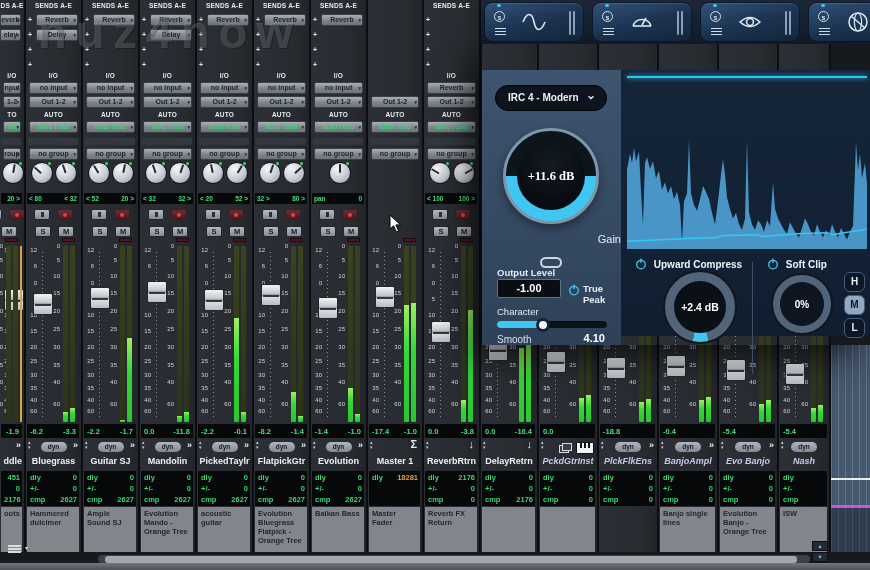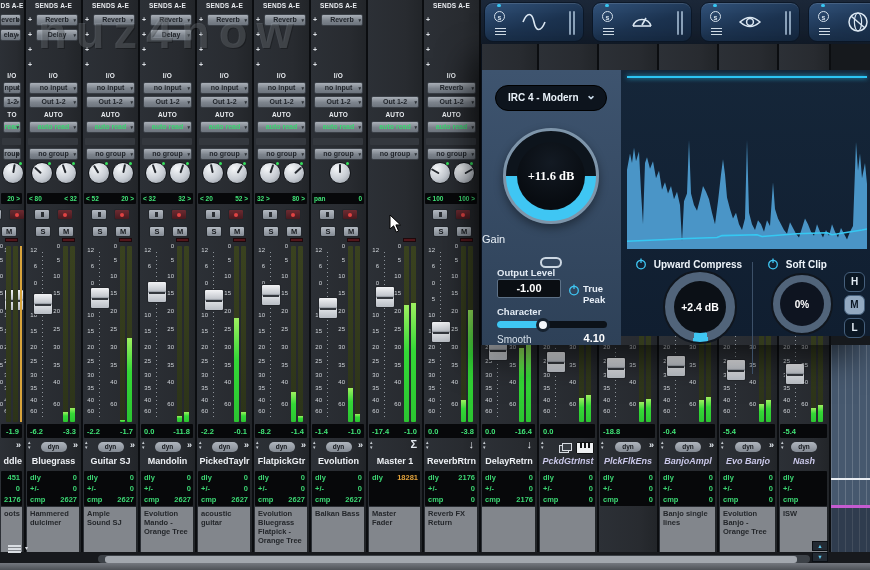--- a/index.html
+++ b/index.html
@@ -84,29 +84,29 @@
   .pll{position:absolute;left:0;top:26px;width:139px;height:275px;background:linear-gradient(#3e546f,#2e4158);}
   .preset{position:absolute;left:13px;top:15px;width:112px;height:26px;border-radius:13px;background:#0d141d;
           border:1px solid #000;box-sizing:border-box;color:#e9f1f9;font-size:10px;font-weight:bold;line-height:24px;padding-left:12px;}
   .chev{position:absolute;right:10px;top:-3px;font-size:12px;color:#cfe0ef;}
   .gring{position:absolute;left:21px;top:58px;width:96px;height:96px;border-radius:50%;
          background:conic-gradient(from 90deg,#3fc6f3 0deg 180deg,#0d141c 180deg 360deg);
          border:3px solid #7e95aa;box-sizing:border-box;box-shadow:0 4px 10px rgba(0,0,0,.4);}
   .gdisc{position:absolute;left:11px;top:11px;width:68px;height:68px;border-radius:50%;
          background:radial-gradient(circle at 50% 30%,#131a23,#080c11 70%);display:flex;align-items:center;justify-content:center;
          color:#fff;font-size:12.5px;font-weight:bold;font-family:Liberation Serif, serif;}
-  .glbl{position:absolute;left:0;top:163px;width:139px;text-align:left;color:#e9f0f7;font-size:11px;}
+  .glbl{position:absolute;left:0;top:163px;width:139px;text-align:right;color:#e9f0f7;font-size:11px;}
   .link{position:absolute;left:58px;top:187px;width:22px;height:11px;border:2px solid #ccd7e2;border-radius:6px;box-sizing:border-box;}
   .ollbl{position:absolute;left:15px;top:197px;font-size:9.5px;font-weight:bold;color:#e3ebf4;}
   .olbox{position:absolute;left:15px;top:209px;width:64px;height:19px;background:#0a0e13;border:1px solid #5d7187;
          border-radius:2px;box-sizing:border-box;color:#fff;font-size:11px;font-weight:bold;text-align:center;line-height:17px;}
   .pwr{display:inline-block;width:12px;height:12px;}
   .tp{position:absolute;left:86px;top:212px;}
   .tplbl{position:absolute;left:101px;top:213px;font-size:9.5px;font-weight:bold;color:#e8eff7;}
-  .chlbl{position:absolute;left:15px;top:236px;font-size:9.5px;font-weight:bold;color:#e3ebf4;}
+  .chlbl{position:absolute;left:15px;top:236px;font-size:9.5px;font-weight:normal;color:#e3ebf4;}
   .slider{position:absolute;left:15px;top:251px;width:110px;height:7px;border-radius:4px;background:#0c1219;}
   .sfill{position:absolute;left:0;top:0;height:7px;width:42%;border-radius:4px;background:#3fc6f3;}
   .shandle{position:absolute;left:calc(42% - 7px);top:-3.5px;width:14px;height:14px;border-radius:50%;
            background:#f3f7fb;border:3px solid #16222f;box-sizing:border-box;}
   .smlbl{position:absolute;left:15px;top:264px;font-size:10px;color:#d6e0ea;}
   .smval{position:absolute;right:16px;top:262px;font-size:11px;font-weight:bold;color:#fff;}
   .plr{position:absolute;left:139px;top:26px;width:250px;height:266px;background:linear-gradient(#152639,#101e30);}
   .ceil{position:absolute;left:6px;top:6px;width:240px;height:2px;background:#2cc5f4;box-shadow:0 0 5px #2cc5f4;}
   #spec{position:absolute;left:6px;top:9px;width:240px;height:170px;}
   .ucrow{position:absolute;left:14px;top:188px;font-size:10px;font-weight:bold;color:#eef4fa;white-space:nowrap;}

